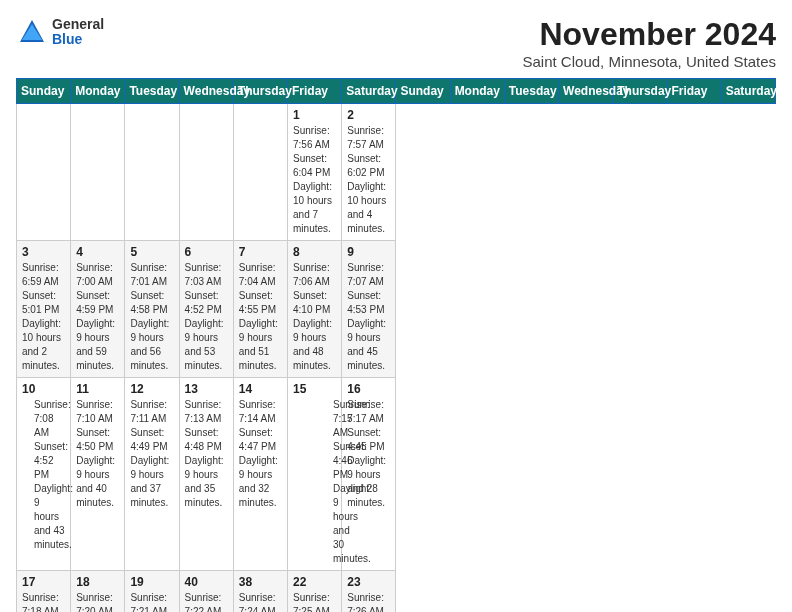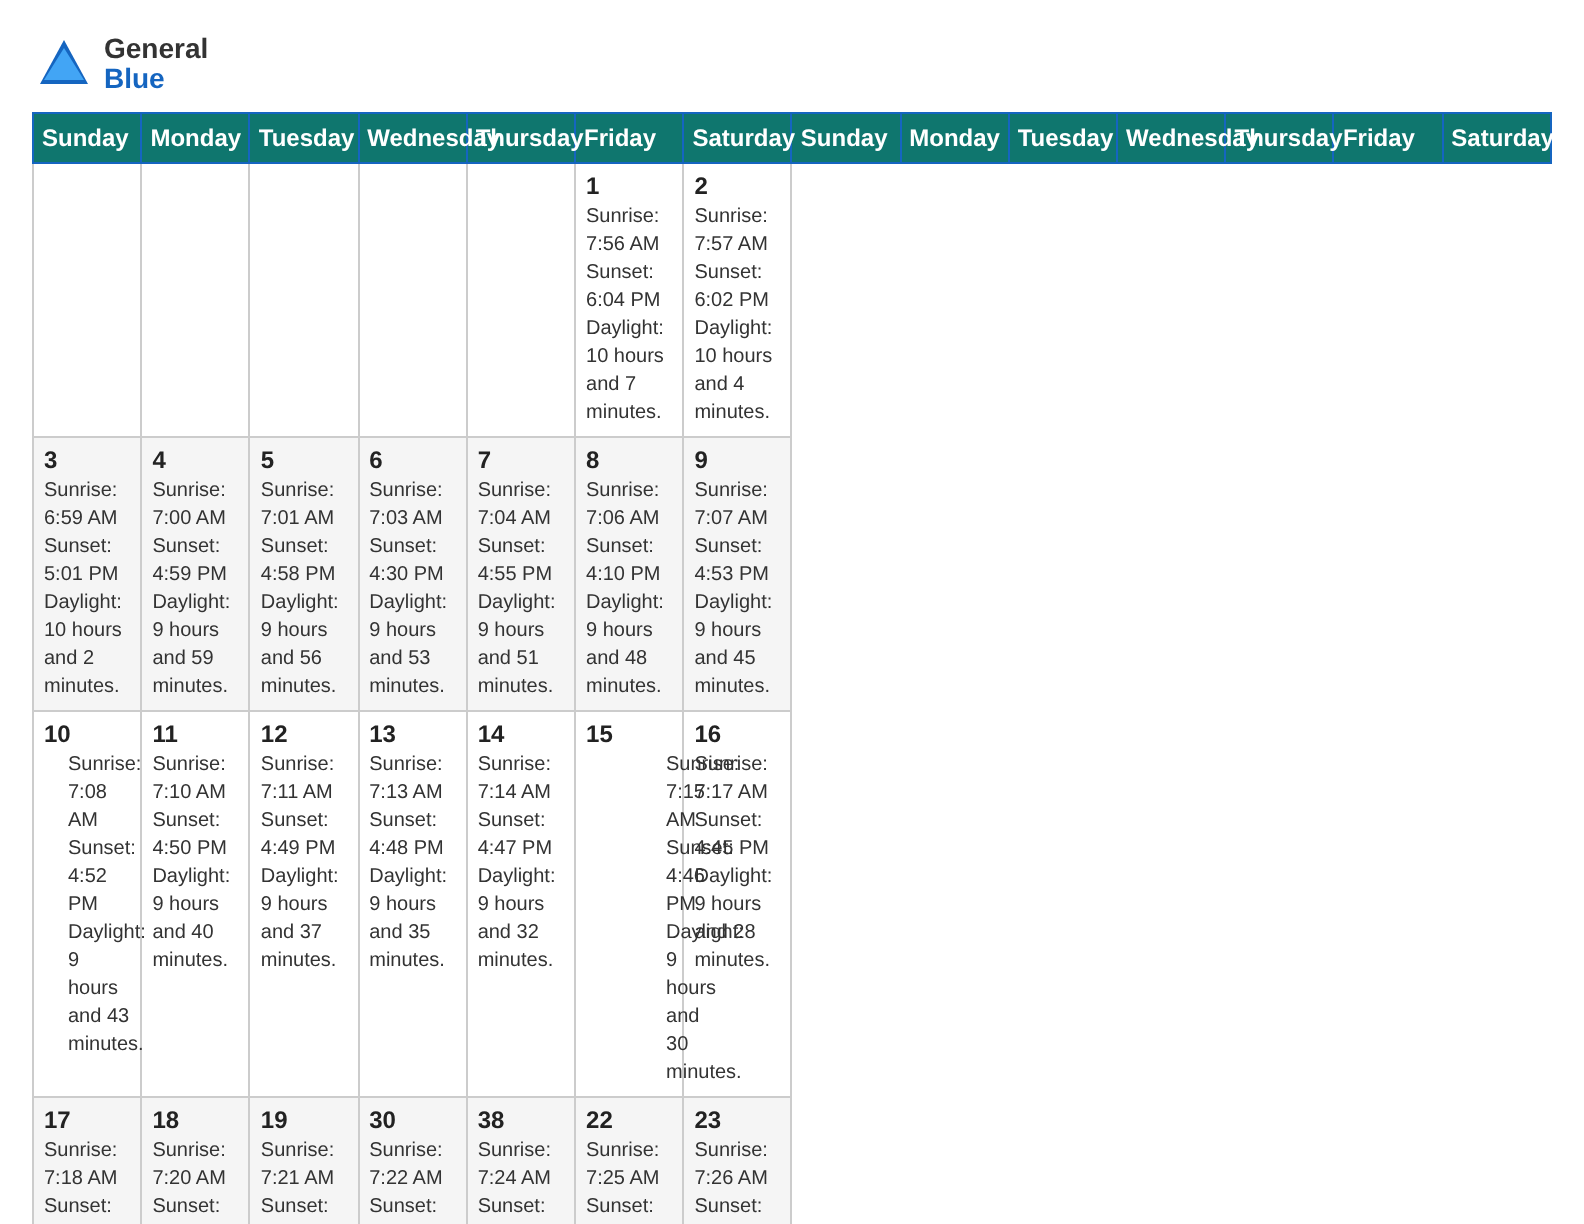--- a/index.html
+++ b/index.html
@@ -94,20 +94,24 @@
 <div class="header-area">
   <div class="logo">
     <svg class="logo-icon" viewBox="0 0 32 32" xmlns="http://www.w3.org/2000/svg">
       <polygon points="16,4 28,26 4,26" fill="#1565c0"></polygon>
       <polygon points="16,8 26,24 6,24" fill="#42a5f5"></polygon>
     </svg>
     <div class="logo-text">
       <div class="general">General</div>
       <div class="blue">Blue</div>
     </div>
+  </div>
+  <div class="title-area">
+    <div class="month-title">November 2024</div>
+    <div class="location">Saint Cloud, Minnesota, United States</div>
   </div>
 </div>
 
 <table>
   <thead>
     <tr>
     <th>Sunday</th>
         <th>Monday</th>
         <th>Tuesday</th>
         <th>Wednesday</th>
@@ -158,21 +162,21 @@
         </td>
         <td>
           <div class="day-num">5</div>
           <div class="day-info" style="white-space: pre-line;">Sunrise: 7:01 AM
 Sunset: 4:58 PM
 Daylight: 9 hours and 56 minutes.</div>
         </td>
         <td>
           <div class="day-num">6</div>
           <div class="day-info" style="white-space: pre-line;">Sunrise: 7:03 AM
-Sunset: 4:30 PM
+Sunset: 4:52 PM
 Daylight: 9 hours and 53 minutes.</div>
         </td>
         <td>
           <div class="day-num">7</div>
           <div class="day-info" style="white-space: pre-line;">Sunrise: 7:04 AM
 Sunset: 4:55 PM
 Daylight: 9 hours and 51 minutes.</div>
         </td>
         <td>
           <div class="day-num">8</div>
@@ -244,21 +248,21 @@
 Sunset: 4:43 PM
 Daylight: 9 hours and 23 minutes.</div>
         </td>
         <td>
           <div class="day-num">19</div>
           <div class="day-info" style="white-space: pre-line;">Sunrise: 7:21 AM
 Sunset: 4:42 PM
 Daylight: 9 hours and 21 minutes.</div>
         </td>
         <td>
-          <div class="day-num">30</div>
+          <div class="day-num">40</div>
           <div class="day-info" style="white-space: pre-line;">Sunrise: 7:22 AM
 Sunset: 4:41 PM
 Daylight: 9 hours and 19 minutes.</div>
         </td>
         <td>
           <div class="day-num">38</div>
           <div class="day-info" style="white-space: pre-line;">Sunrise: 7:24 AM
 Sunset: 4:40 PM
 Daylight: 9 hours and 16 minutes.</div>
         </td>

